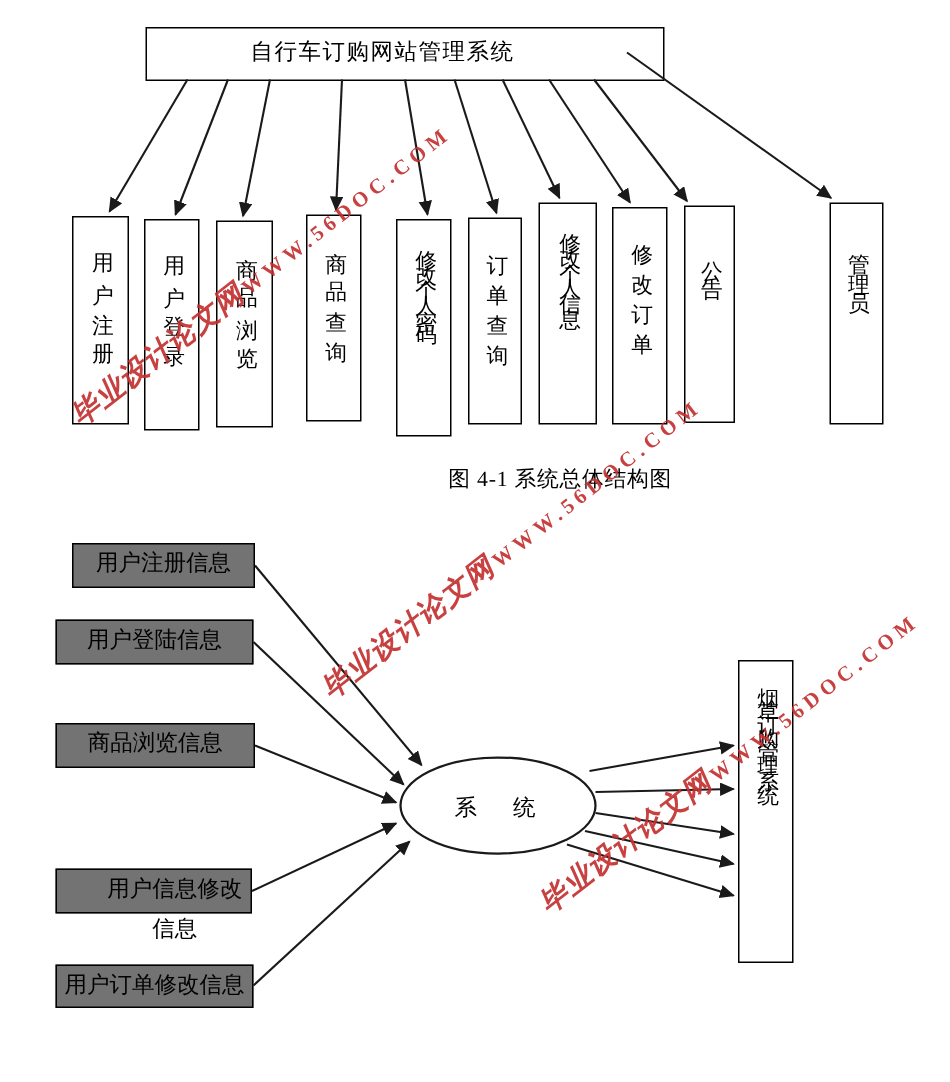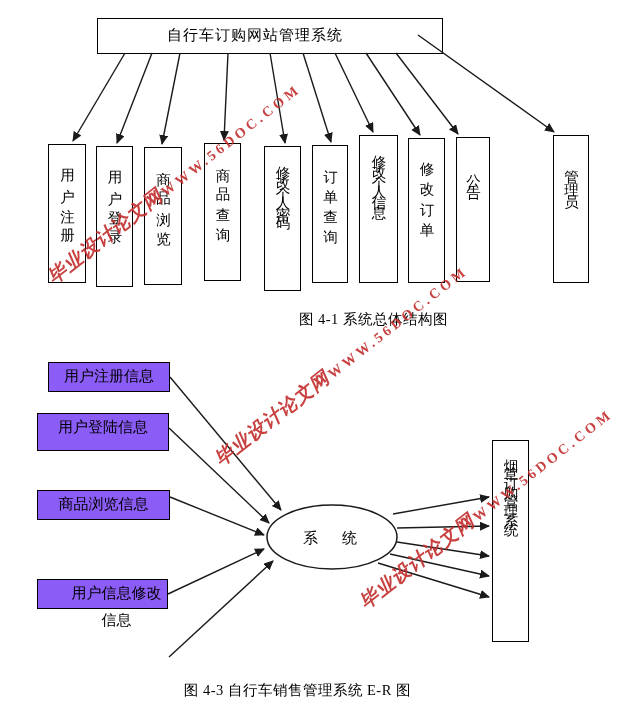--- a/index.html
+++ b/index.html
@@ -11,21 +11,21 @@
   .box{position:absolute;border:1.5px solid #000;background:#fff;box-sizing:border-box;z-index:1;}
   .root{left:97px;top:18px;width:346px;height:36px;font-size:15px;line-height:32px;
         text-align:left;padding-left:69px;letter-spacing:1px;}
   .vbox{display:flex;justify-content:center;z-index:1;}
   .vtext{writing-mode:vertical-rl;text-orientation:upright;font-size:14.5px;display:block;}
   .ls2{letter-spacing:11px;padding-top:24px;}
   .ls3{letter-spacing:13px;padding-top:22px;}
   .ls4{letter-spacing:20px;padding-top:12px;}
   .ls6{letter-spacing:10px;padding-top:8px;}
   .ls8{letter-spacing:9px;padding-top:6px;}
-  .ebox{position:absolute;border:1.5px solid #000;background:#8b5cf6;box-sizing:border-box;
+  .ebox{position:absolute;border:1.5px solid #000;background:#737373;box-sizing:border-box;
         font-size:15px;text-align:center;line-height:27px;z-index:1;}
   .caption{position:absolute;font-size:14.5px;text-align:right;width:300px;z-index:2;letter-spacing:0.5px;}
   
   svg.overlay{position:absolute;left:0;top:0;z-index:3;pointer-events:none;}
   
   .watermark{position:absolute;z-index:10;transform-origin:0 100%;transform:rotate(-38deg);
              color:#c43131;white-space:nowrap;opacity:0.92;}
   .wm-cn{font-size:19px;font-weight:bold;font-style:italic;letter-spacing:1px;}
   .wm-url{font-size:14px;font-weight:bold;letter-spacing:3.5px;margin-left:2px;}
 </style>
@@ -67,35 +67,37 @@
   </div>
   <div class="box vbox" style="left:553px;top:135px;width:36px;height:148px;">
     <span class="vtext ls3">管理员</span>
   </div>
 
   <div class="caption" style="left:148px;top:310px;">图 4-1 系统总体结构图</div>
 
   <div class="ebox" style="left:48px;top:362px;width:122px;height:30px;">
     <span>用户注册信息</span>
   </div>
-  <div class="ebox" style="left:37px;top:413px;width:132px;height:38px;">
+  <div class="ebox" style="left:37px;top:413px;width:132px;height:30px;">
     <span>用户登陆信息</span>
   </div>
-  <div class="ebox" style="left:37px;top:482px;width:133px;height:30px;margin-top:8px;">
+  <div class="ebox" style="left:37px;top:482px;width:133px;height:30px;">
     <span>商品浏览信息</span>
   </div>
   <div class="ebox" style="left:37px;top:579px;width:131px;height:30px;padding-left:28px;">
     <span>用户信息修改信息</span>
+  </div>
+  <div class="ebox" style="left:37px;top:643px;width:132px;height:29px;">
+    <span>用户订单修改信息</span>
   </div>
 
   <div class="box vbox" style="left:492px;top:440px;width:37px;height:202px;">
     <span class="vtext ls8">烟草订购管理系统</span>
   </div>
 
-  <div class="caption" style="left:111px;top:681px;">图 4-3 自行车销售管理系统 E-R 图</div>
 
   <svg class="overlay" width="633" height="721" viewBox="0 0 633 721">
     <defs>
       <marker id="arrow" markerUnits="userSpaceOnUse" markerWidth="12" markerHeight="10" refX="9" refY="4.5" orient="auto">
         <path d="M0,0 L10,4.5 L0,9 z" fill="#1a1a1a"></path>
       </marker>
     </defs>
 
     <ellipse cx="332" cy="537" rx="65" ry="32" fill="#ffffff" stroke="#1a1a1a" stroke-width="1.5"></ellipse>
     <text x="303" y="543" font-size="15" letter-spacing="24" fill="#000">系统</text>

